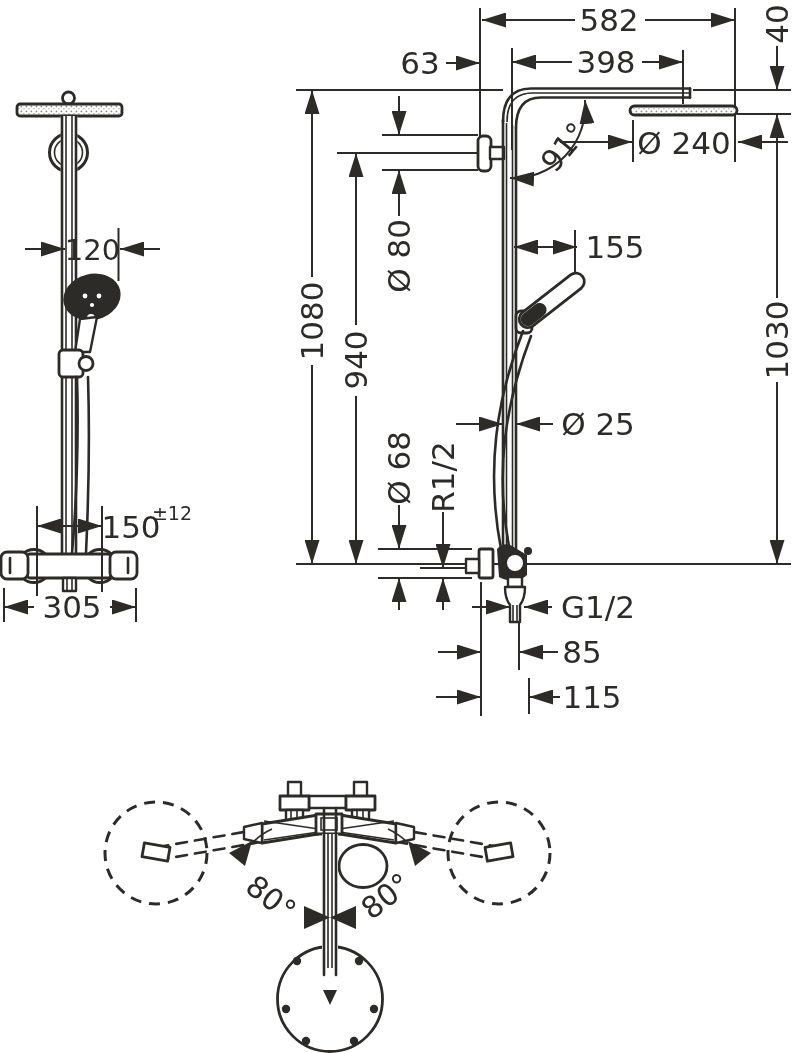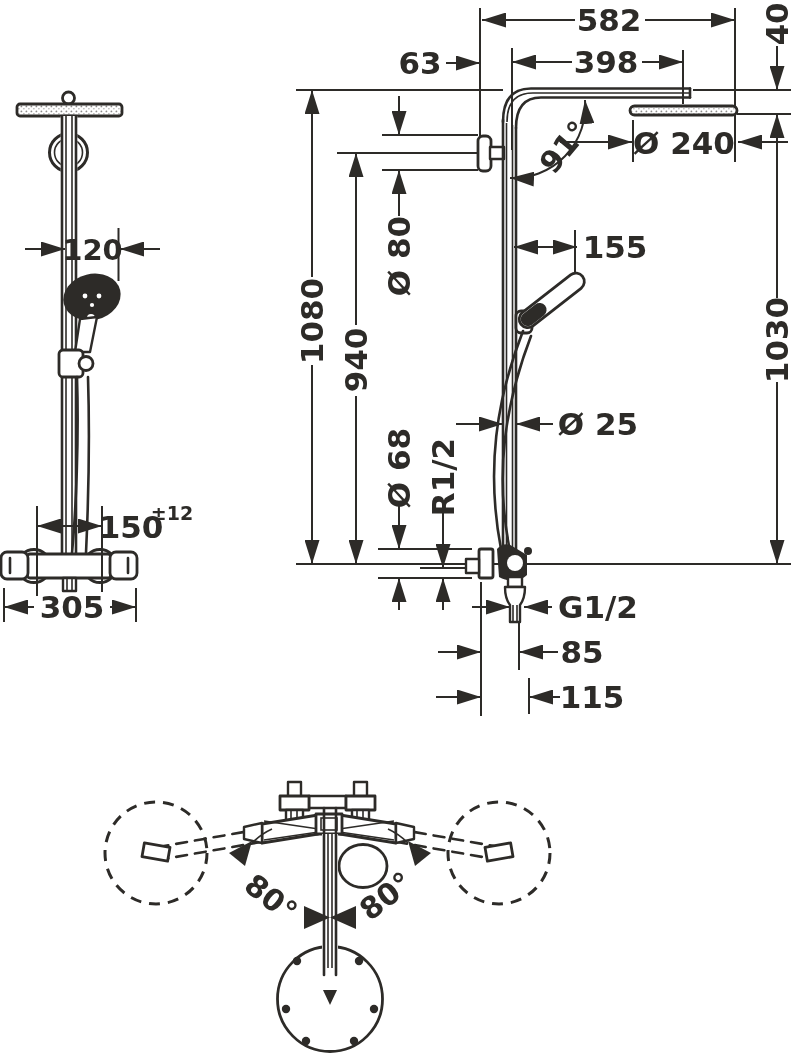--- a/index.html
+++ b/index.html
@@ -1,17 +1,17 @@
 <!DOCTYPE html>
 <html><head>
 <meta charset="utf-8">
 <style>
   :root { --ink:#2d2b28; --bg:#ffffff; }
   html,body { margin:0; padding:0; background:#fff; }
-  .stage { width:791px; height:1053px; background:var(--bg); position:relative; overflow:hidden;font-weight:bold; }
+  .stage { width:791px; height:1053px; background:var(--bg); position:relative; overflow:hidden; }
   svg text {
     font-family:"DejaVu Sans", sans-serif;
     font-size:31px;
     fill:var(--ink);
     text-anchor:middle;
     dominant-baseline:central;
   }
   svg .t19 { font-size:19px; }
   svg .t29 { font-size:29px; }
   svg .t30 { font-size:30px; }

